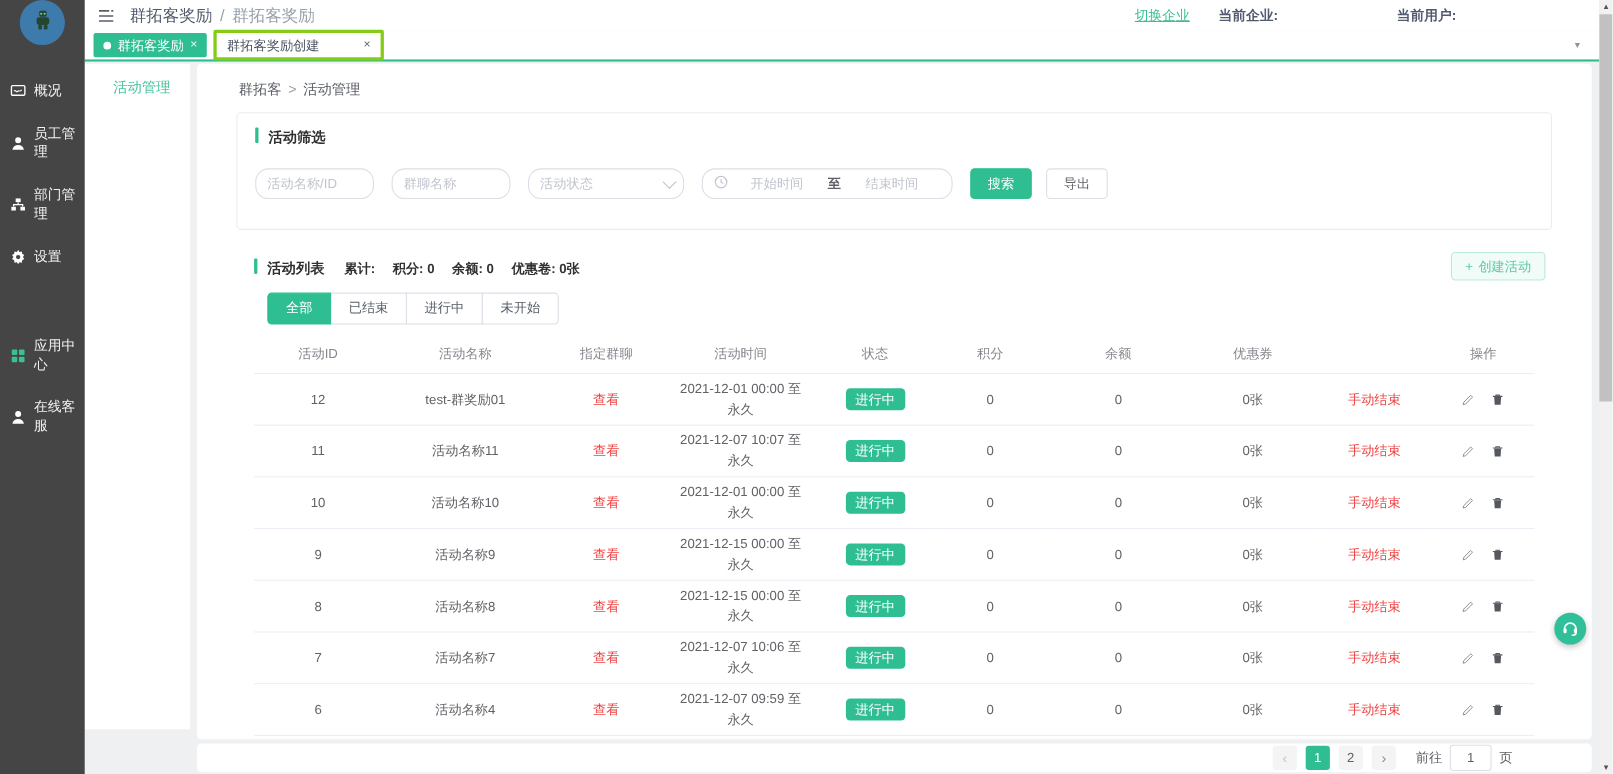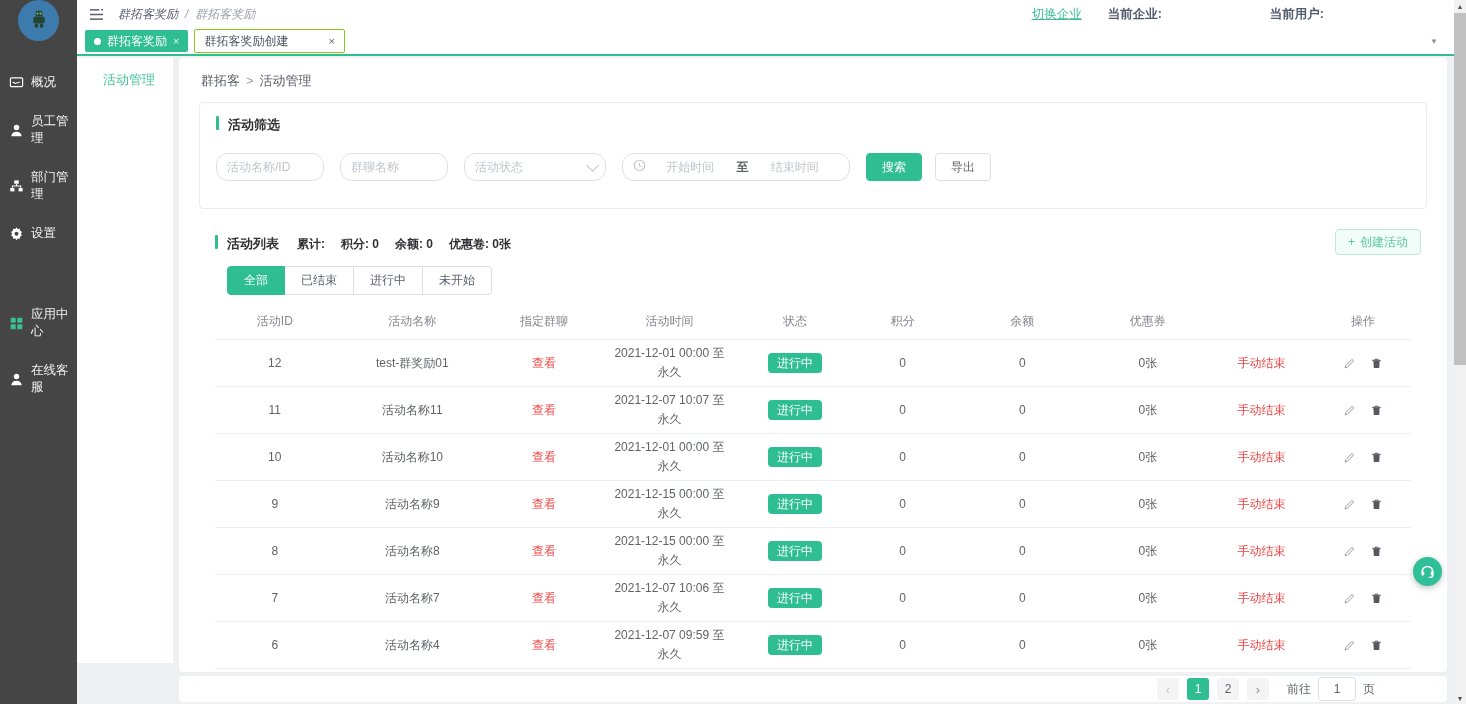--- a/index.html
+++ b/index.html
@@ -10,44 +10,44 @@
   .sidebar{position:absolute;left:0;top:0;width:77px;height:704px;background:#454545;z-index:5;}
   .logo{width:41px;height:41px;border-radius:50%;background:#3e7bad;margin:0 auto;display:flex;align-items:center;justify-content:center;}
   .nav{margin-top:22px;}
   .nav-item{display:flex;align-items:center;gap:7px;padding:11px 4px 11px 9px;color:#f2f2f2;font-size:12.5px;cursor:pointer;}
   .nav-item.gap-above{margin-top:42px;}
   .nav-item .ic{width:15px;height:15px;display:inline-flex;align-items:center;justify-content:center;flex:none;}
 
   
   .topbar{position:absolute;left:77px;top:0;width:1377px;height:28px;background:#fff;display:flex;align-items:center;padding:0 12px;box-sizing:border-box;z-index:4;}
   .hamburger{display:inline-flex;margin-right:14px;cursor:pointer;}
-  .crumb1{font-size:12px;color:#515a6e;font-style:italic;}
+  .crumb1{font-size:15px;color:#515a6e;}
   .crumb1 .sep{color:#9aa2ac;margin:0 7px;}
   .crumb1 .cur{color:#98a0aa;}
   .topbar-right{margin-left:auto;display:flex;align-items:center;font-size:12.5px;}
   .switch-link{color:#3cbf92;text-decoration:underline;cursor:pointer;margin-right:26px;}
   .tb-label{color:#515a6e;font-weight:bold;}
   .tb-label.company{margin-right:108px;}
   .tb-label.user{margin-right:118px;}
 
   
   .tabbar{position:absolute;left:77px;top:28px;width:1377px;height:28px;background:#fff;border-bottom:2px solid #2fbe92;display:flex;align-items:center;padding-left:8px;box-sizing:border-box;z-index:4;}
   .tag{height:22px;display:inline-flex;align-items:center;gap:6px;padding:0 9px;font-size:12px;border-radius:2px;margin-right:6px;cursor:pointer;}
   .tag.active{background:#2fbe92;color:#fff;}
   .tag.active .dot{width:7px;height:7px;border-radius:50%;background:#fff;}
-  .tag.plain{background:#fff;border:1px solid #84cc16;color:#495060;gap:40px;}
+  .tag.plain{background:#fff;border:3px solid #84cc16;color:#495060;gap:40px;}
   .tag .x{font-size:11px;opacity:.85;}
   .user-caret{margin-left:auto;margin-right:16px;font-size:8px;color:#8c939d;cursor:pointer;}
 
   
   .subnav{position:absolute;left:77px;top:58px;width:96px;height:605px;background:#fff;z-index:3;}
   .subnav-item{padding:13px 0 0 26px;font-size:13px;color:#49c39e;cursor:pointer;}
 
   
-  .container{position:absolute;left:179px;top:58px;width:1268px;height:614px;background:#fff;border-radius:4px;padding:8px 20px 0;box-sizing:border-box;overflow:hidden;z-index:3;}
+  .container{position:absolute;left:179px;top:58px;width:1268px;height:614px;background:#fff;border-radius:4px;padding:8px 36px 0;box-sizing:border-box;overflow:hidden;z-index:3;}
   .crumb2{font-size:13px;color:#5a5e66;padding:6px 2px 12px;}
   .crumb2 .sep{margin:0 6px;color:#9aa2ac;}
   .card{border:1px solid #e9ecf1;border-radius:4px;box-sizing:border-box;}
   .sec-title{display:flex;font-size:13px;font-weight:bold;color:#303133;}
   .sec-title .bar{width:3px;height:14px;background:#2fbe92;margin-right:9px;border-radius:1px;}
 
   .filter-card{padding:13px 16px 27px;}
   .filter-row{margin-top:19px;display:flex;align-items:center;}
   .inp{height:28px;border:1px solid #dcdfe6;border-radius:12px;box-sizing:border-box;display:flex;align-items:center;padding:0 10px;font-size:12px;color:#c0c4cc;background:#fff;margin-right:16px;}
   .inp.text{width:108px;}

